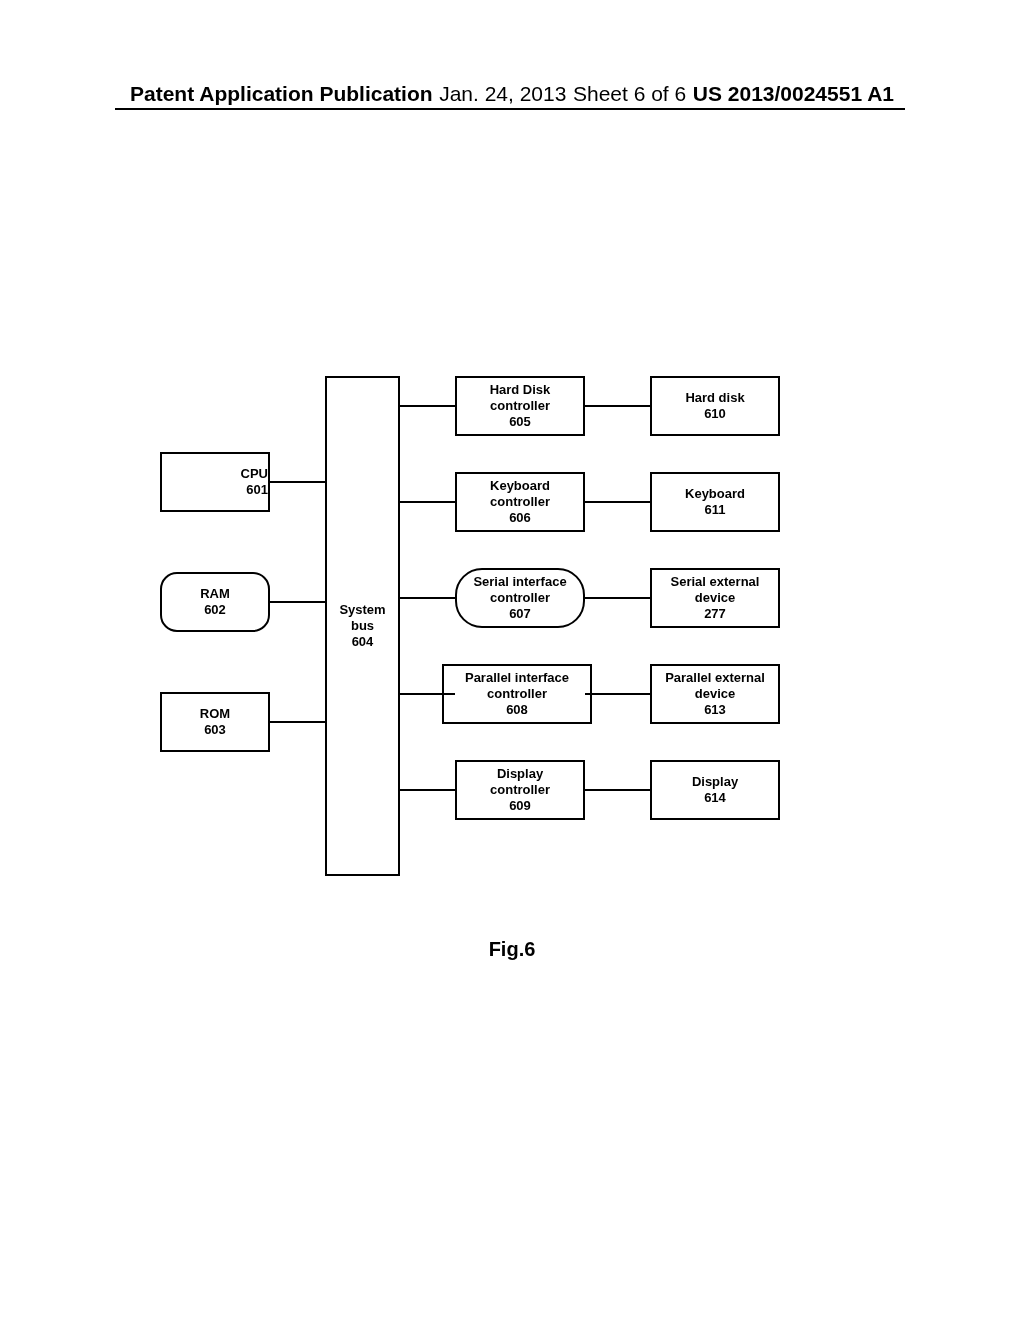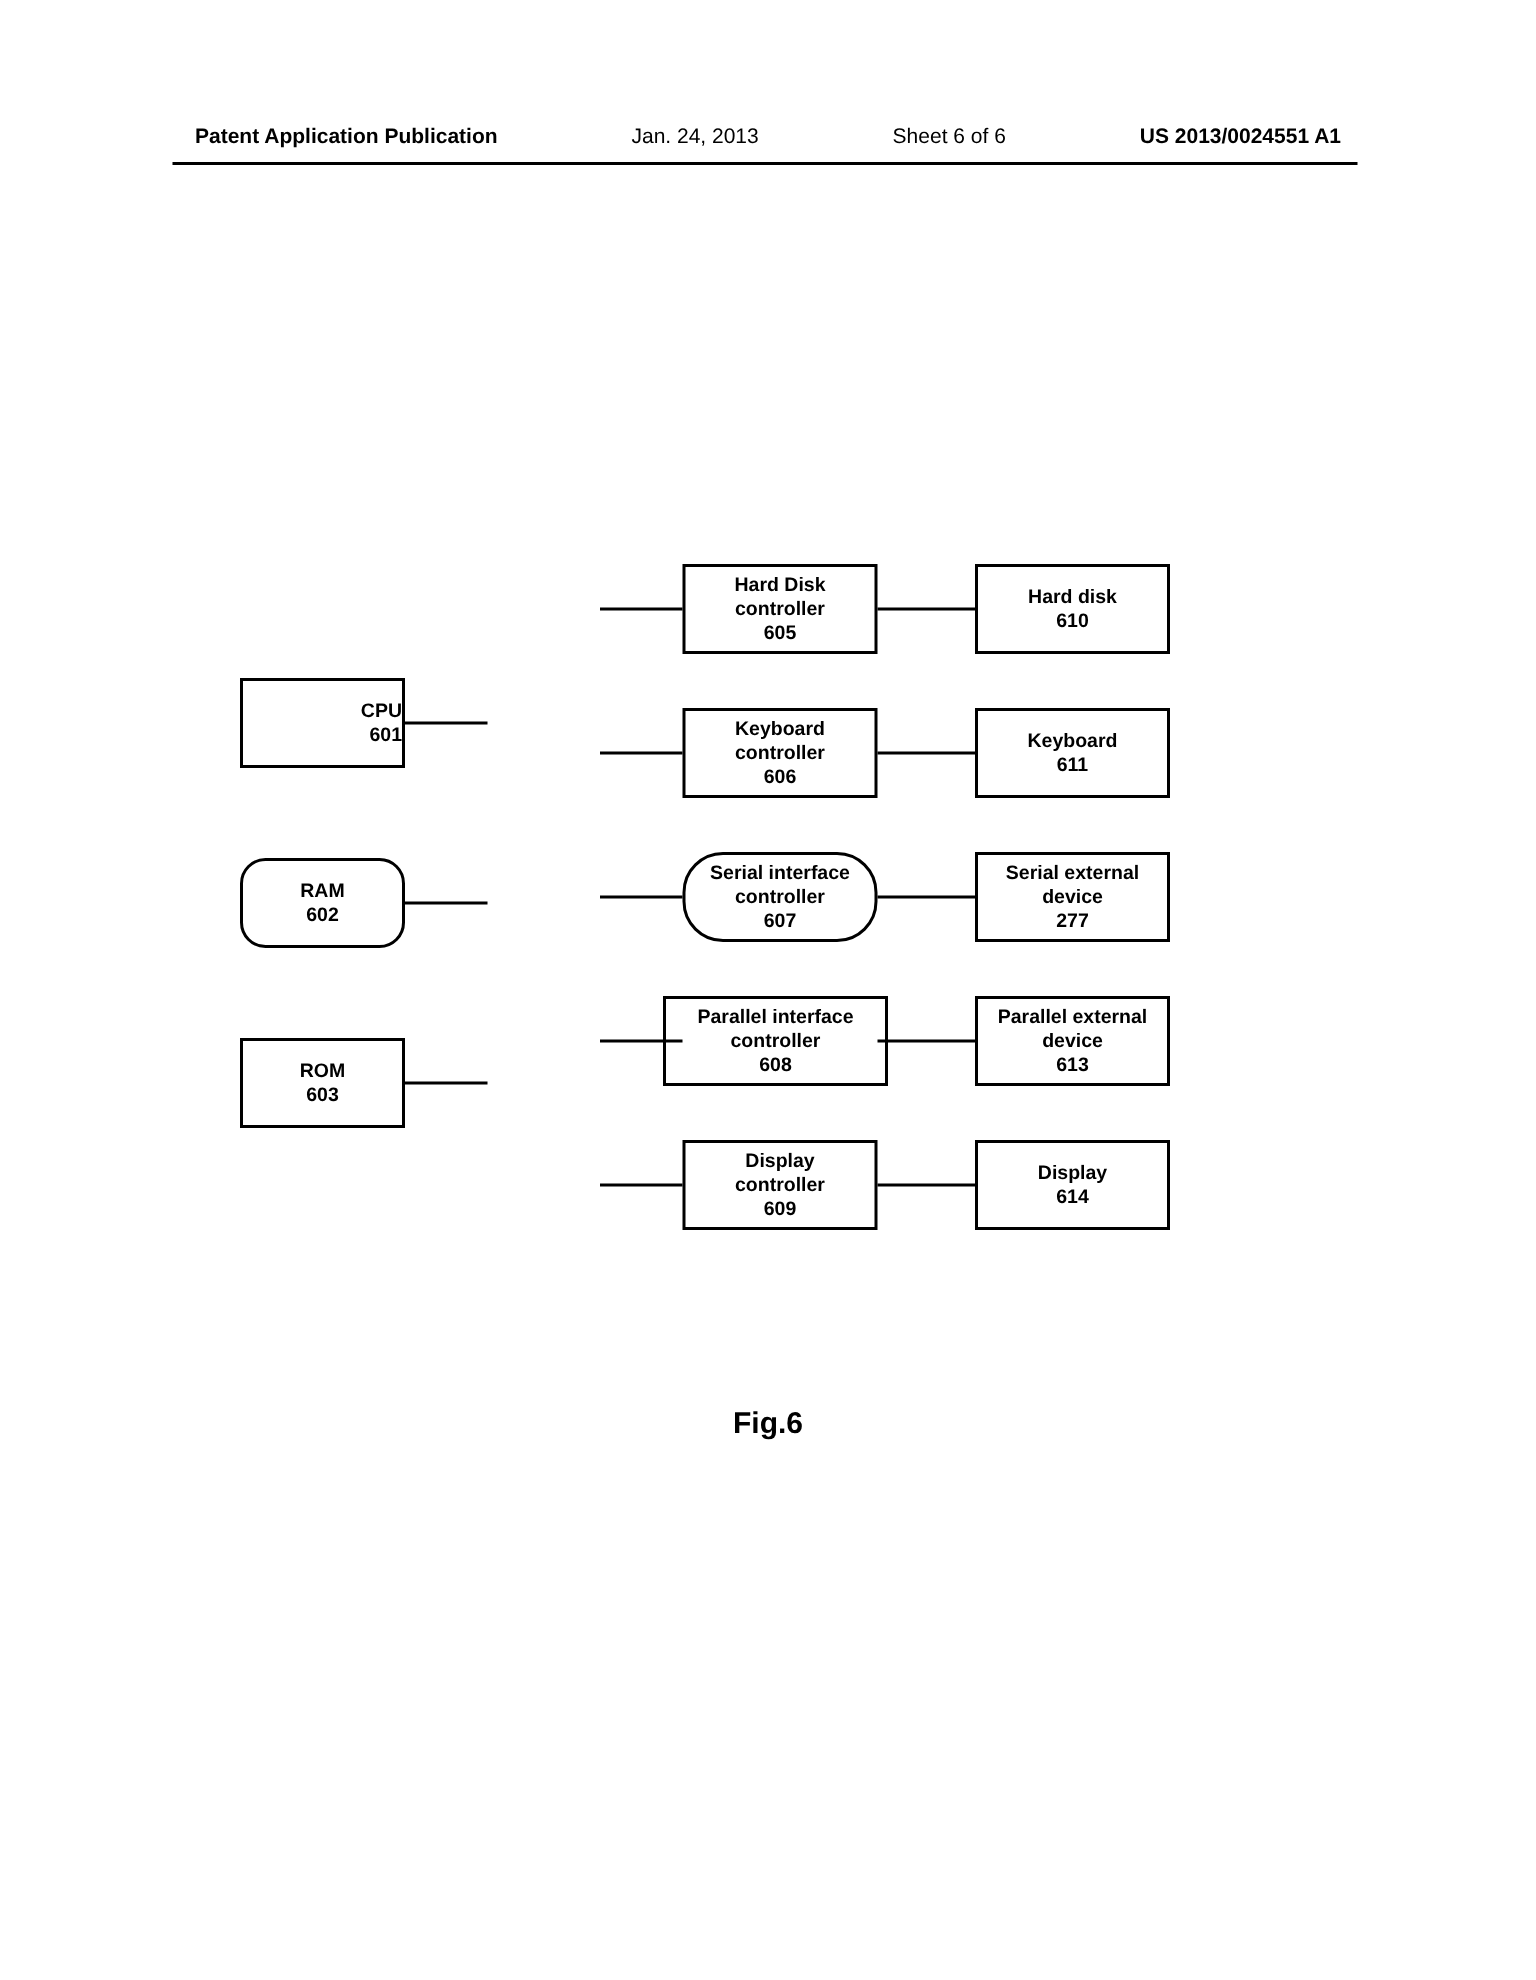--- a/index.html
+++ b/index.html
@@ -11,21 +11,21 @@
     position: relative;
   }
   .header {
     position: absolute;
     top: 82px;
     left: 0;
     width: 100%;
     display: flex;
     justify-content: space-between;
     padding: 0 130px 0 130px;
-    font-size: 14px;
+    font-size: 21px;
   }
   .header .pub { font-weight: bold; }
   .header .date { }
   .header .sheet { }
   .header .docnum { font-weight: bold; }
   .header-rule {
     position: absolute;
     top: 108px;
     left: 115px;
     width: 790px;
@@ -130,20 +130,25 @@
   </div>
   <div class="box ram">
     <span class="ml">RAM</span>
     <span class="ml">602</span>
   </div>
   <div class="box rom">
     <span class="ml">ROM</span>
     <span class="ml">603</span>
   </div>
 
+  <div class="box bus">
+    <span class="ml">System</span>
+    <span class="ml">bus</span>
+    <span class="ml">604</span>
+  </div>
 
   <div class="box hdc">
     <span class="ml">Hard Disk</span>
     <span class="ml">controller</span>
     <span class="ml">605</span>
   </div>
   <div class="box kbc">
     <span class="ml">Keyboard</span>
     <span class="ml">controller</span>
     <span class="ml">606</span>

